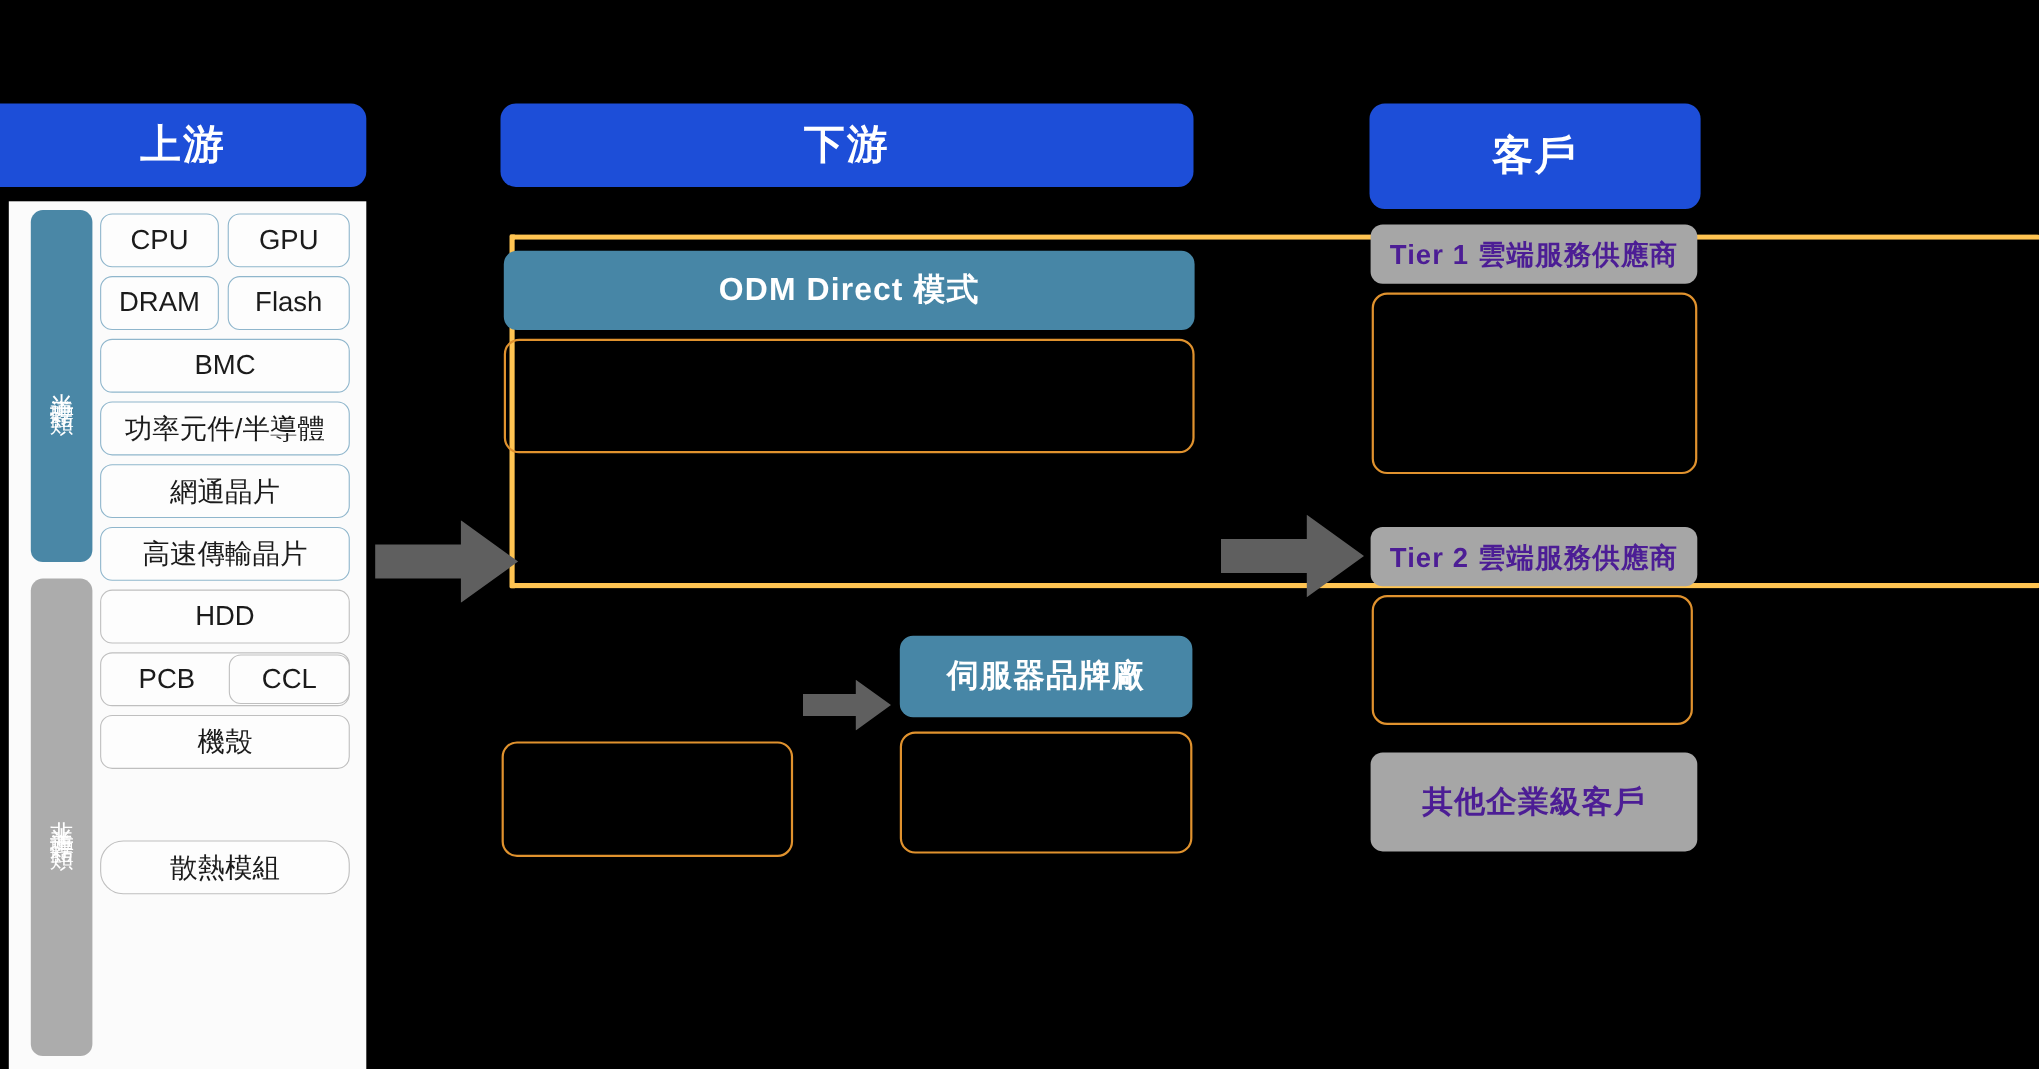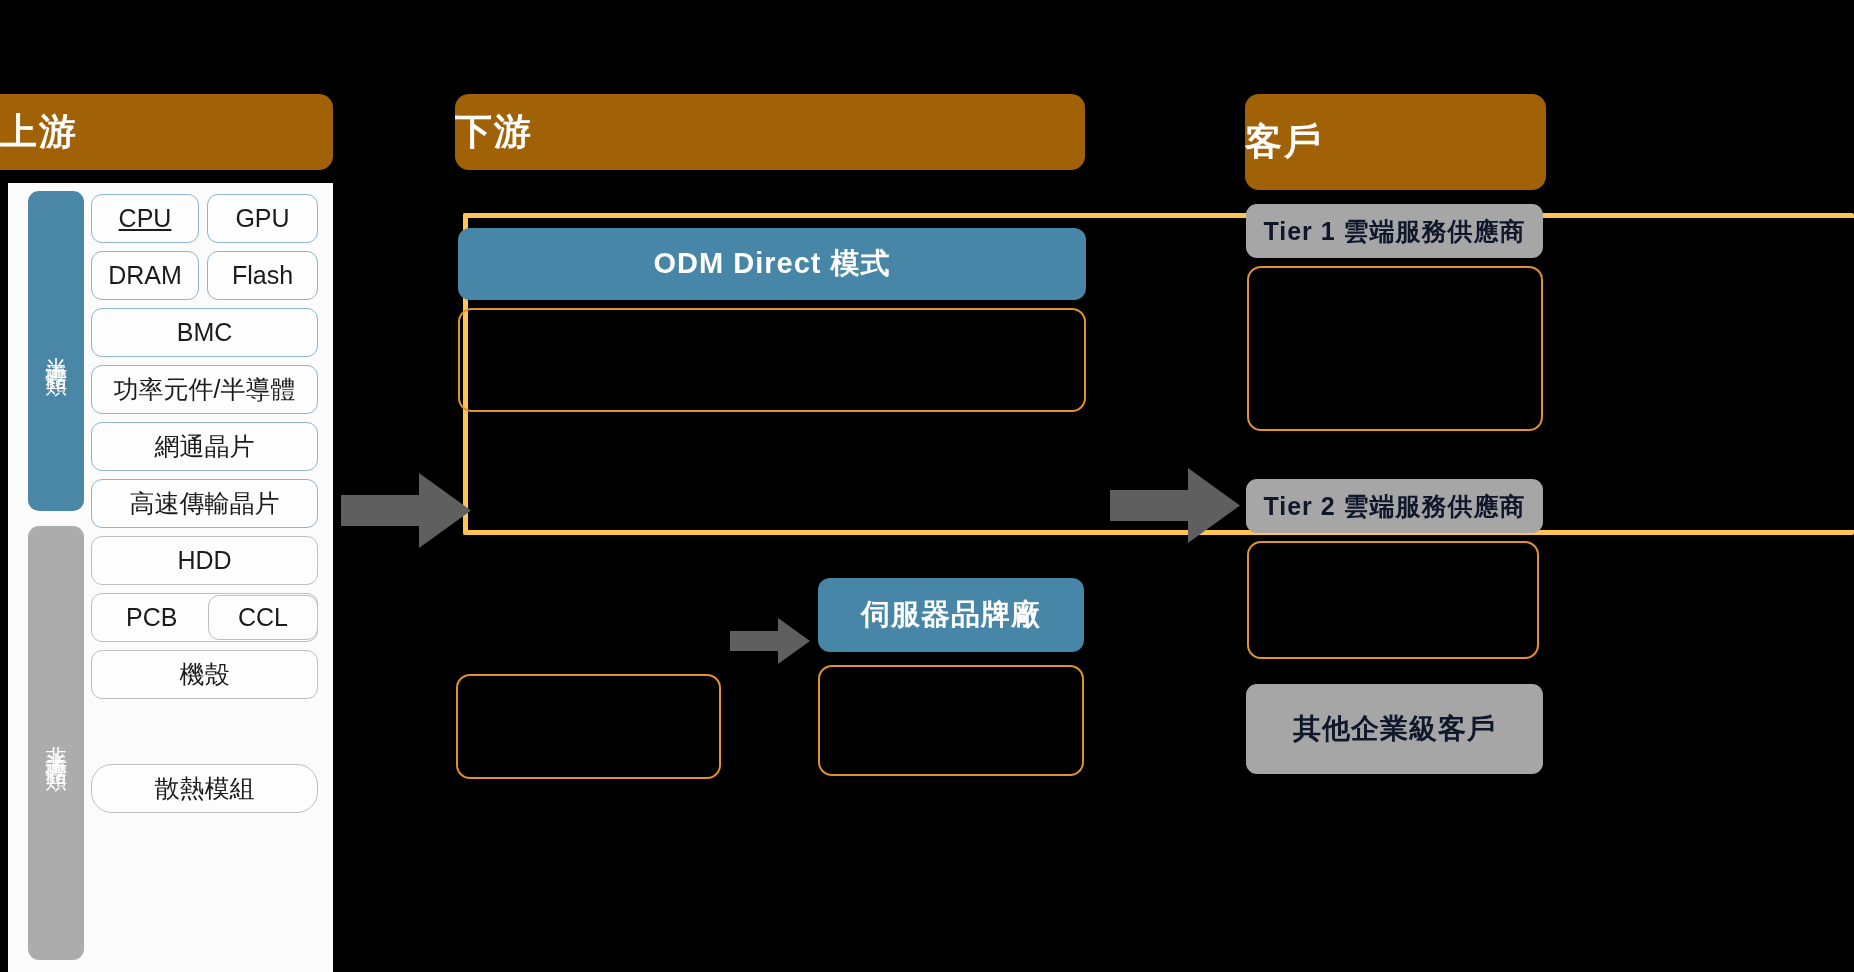--- a/index.html
+++ b/index.html
@@ -1,22 +1,22 @@
 <!DOCTYPE html>
 <html><head>
 <meta charset="utf-8">
 <style>
   html,body{margin:0;padding:0;background:#000;}
   body{width:1854px;height:972px;position:relative;overflow:hidden;
        font-family:"Liberation Sans","DejaVu Sans",sans-serif;}
   .stage{position:absolute;left:0;top:0;width:1854px;height:972px;}
 
   
-  .hdr{position:absolute;background:#a16207;border-radius:14px;
-       display:flex;align-items:center;
+  .hdr{position:absolute;background:#1d4ed8;border-radius:14px;
+       display:flex;align-items:center;justify-content:center;
        color:#fff;font-weight:bold;font-size:37px;letter-spacing:2px;}
   #hdr-up{left:0px;top:94px;width:333px;height:76px;border-radius:0 14px 14px 0;}
   #hdr-down{left:455px;top:94px;width:630px;height:76px;}
   #hdr-cust{left:1245px;top:94px;width:301px;height:96px;}
 
   
   #highlight{position:absolute;left:463px;top:213px;width:1391px;height:322px;
              border:5px solid #FFC452;border-right:none;border-radius:2px;
              box-sizing:border-box;}
 
@@ -49,21 +49,21 @@
         box-sizing:border-box;background:transparent;}
   #odm-detail{left:458px;top:308px;width:628px;height:104px;}
   #oem-detail{left:456px;top:674px;width:265px;height:105px;}
   #brand-detail{left:818px;top:665px;width:266px;height:111px;}
   #tier1-detail{left:1247px;top:266px;width:296px;height:165px;}
   #tier2-detail{left:1247px;top:541px;width:292px;height:118px;}
 
   
   .graybox{position:absolute;background:#A6A6A6;border-radius:11px;
            display:flex;align-items:center;justify-content:center;
-           color:#0f172a;font-weight:bold;font-size:25px;letter-spacing:1px;}
+           color:#4c1d95;font-weight:bold;font-size:25px;letter-spacing:1px;}
   #tier1-box{left:1246px;top:204px;width:297px;height:54px;}
   #tier2-box{left:1246px;top:479px;width:297px;height:54px;}
   #other-box{left:1246px;top:684px;width:297px;height:90px;font-size:28px;}
   .arrow-wrap{position:absolute;}
 </style>
 </head>
 <body>
 
 <div class="stage">
 
@@ -81,21 +81,21 @@
 
   <div id="left-panel">
 
     <div class="catbar" id="cat-semi">
       <span>半導體類</span>
     </div>
     <div class="catbar" id="cat-nonsemi">
       <span>非半導體類</span>
     </div>
 
-    <div class="pill semi" style="left:83px;top:11px;width:108px;height:49px;text-decoration:underline;">
+    <div class="pill semi" style="left:83px;top:11px;width:108px;height:49px;">
       <span>CPU</span>
     </div>
     <div class="pill semi" style="left:199px;top:11px;width:111px;height:49px;">
       <span>GPU</span>
     </div>
     <div class="pill semi" style="left:83px;top:68px;width:108px;height:49px;">
       <span>DRAM</span>
     </div>
     <div class="pill semi" style="left:199px;top:68px;width:111px;height:49px;">
       <span>Flash</span>

